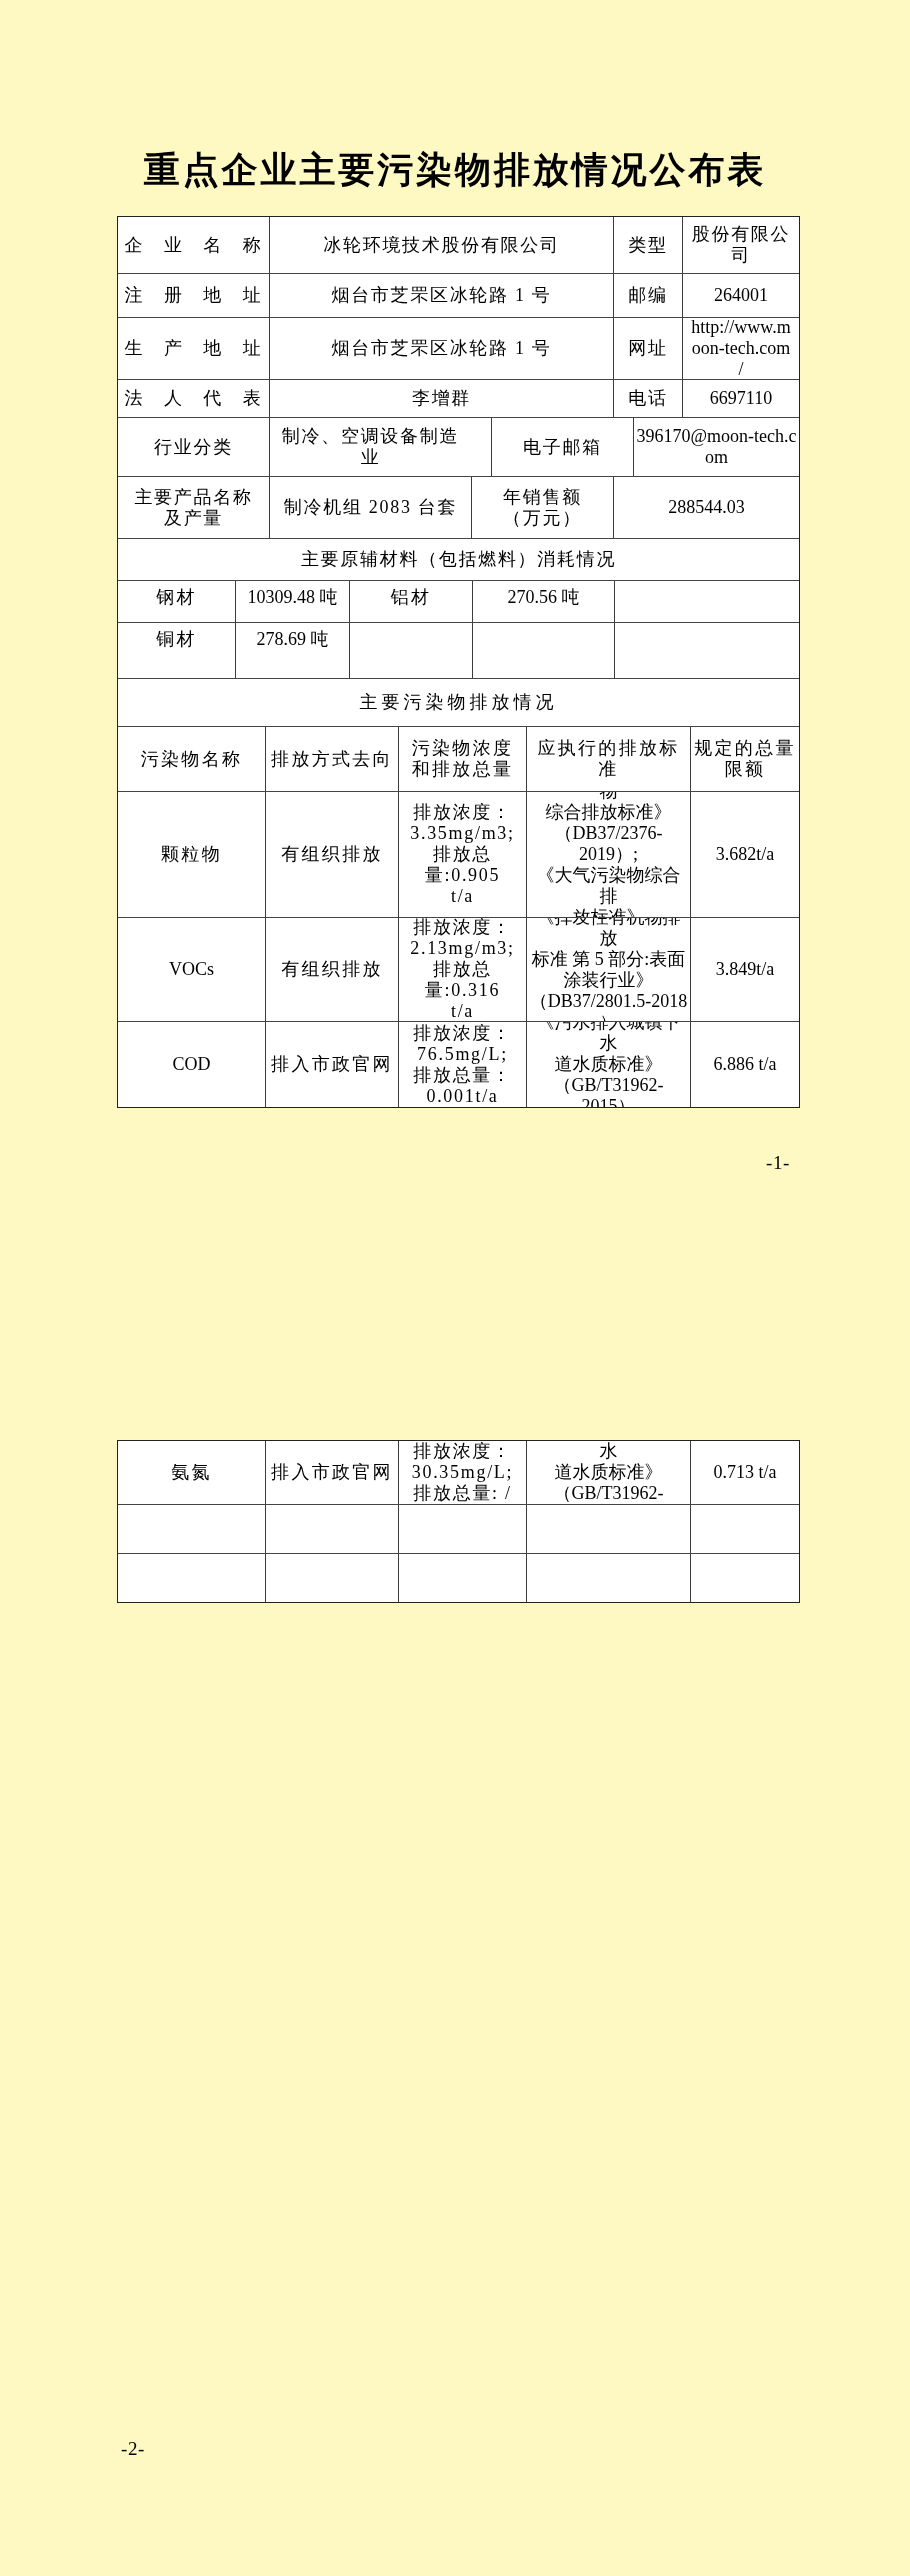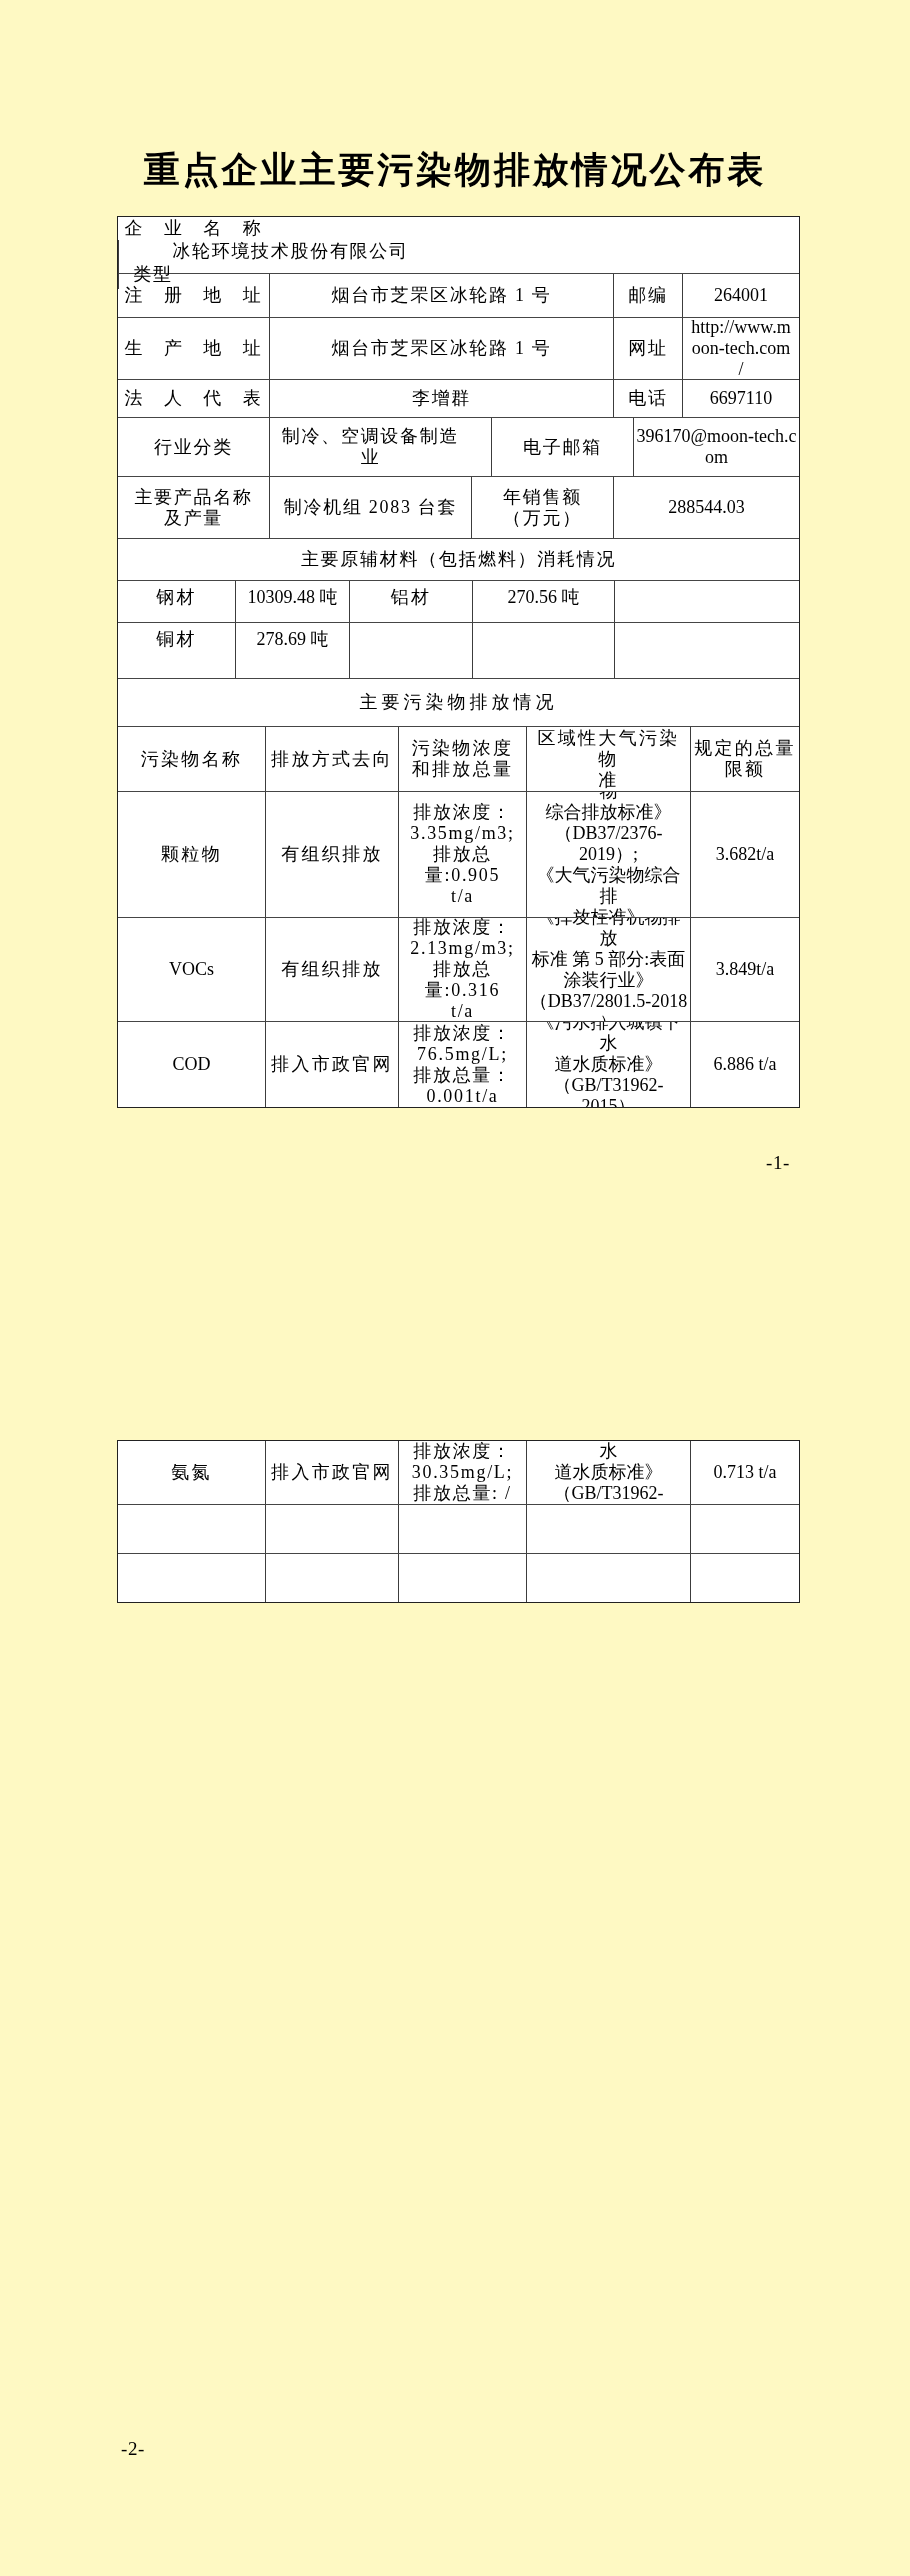--- a/index.html
+++ b/index.html
@@ -45,21 +45,21 @@
 </style>
 </head>
 <body>
 
 <div class="canvas">
 
   <div class="doc-title">重点企业主要污染物排放情况公布表</div>
 
   <div class="tbl" id="table1" style="top:216px;">
 
-    <div class="tr" style="height:56px;flex-direction:column;">
+    <div class="tr" style="height:56px;">
       <div class="td" style="width:151px;">企　业　名　称</div>
       <div class="td" style="width:344px;">冰轮环境技术股份有限公司</div>
       <div class="td" style="width:69px;">类型</div>
       <div class="td fill">股份有限公
 司</div>
     </div>
 
     <div class="tr" style="height:44px;">
       <div class="td" style="width:151px;">注　册　地　址</div>
       <div class="td" style="width:344px;">烟台市芝罘区冰轮路 1 号</div>
@@ -121,21 +121,21 @@
 
     <div class="tr" style="height:48px;">
       <div class="td fill sp7">主要污染物排放情况</div>
     </div>
 
     <div class="tr" style="height:65px;">
       <div class="td sp4" style="width:147px;">污染物名称</div>
       <div class="td sp4" style="width:133px;">排放方式去向</div>
       <div class="td sp4" style="width:128px;">污染物浓度
 和排放总量</div>
-      <div class="td sp4" style="width:164px;">区域性大气污染物
+      <div class="td sp4" style="width:164px;">应执行的排放标
 准</div>
       <div class="td fill sp4">规定的总量
 限额</div>
     </div>
 
     <div class="tr" style="height:126px;">
       <div class="td sp4" style="width:147px;">颗粒物</div>
       <div class="td sp4" style="width:133px;">有组织排放</div>
       <div class="td" style="width:128px;">排放浓度：
 3.35mg/m3;

